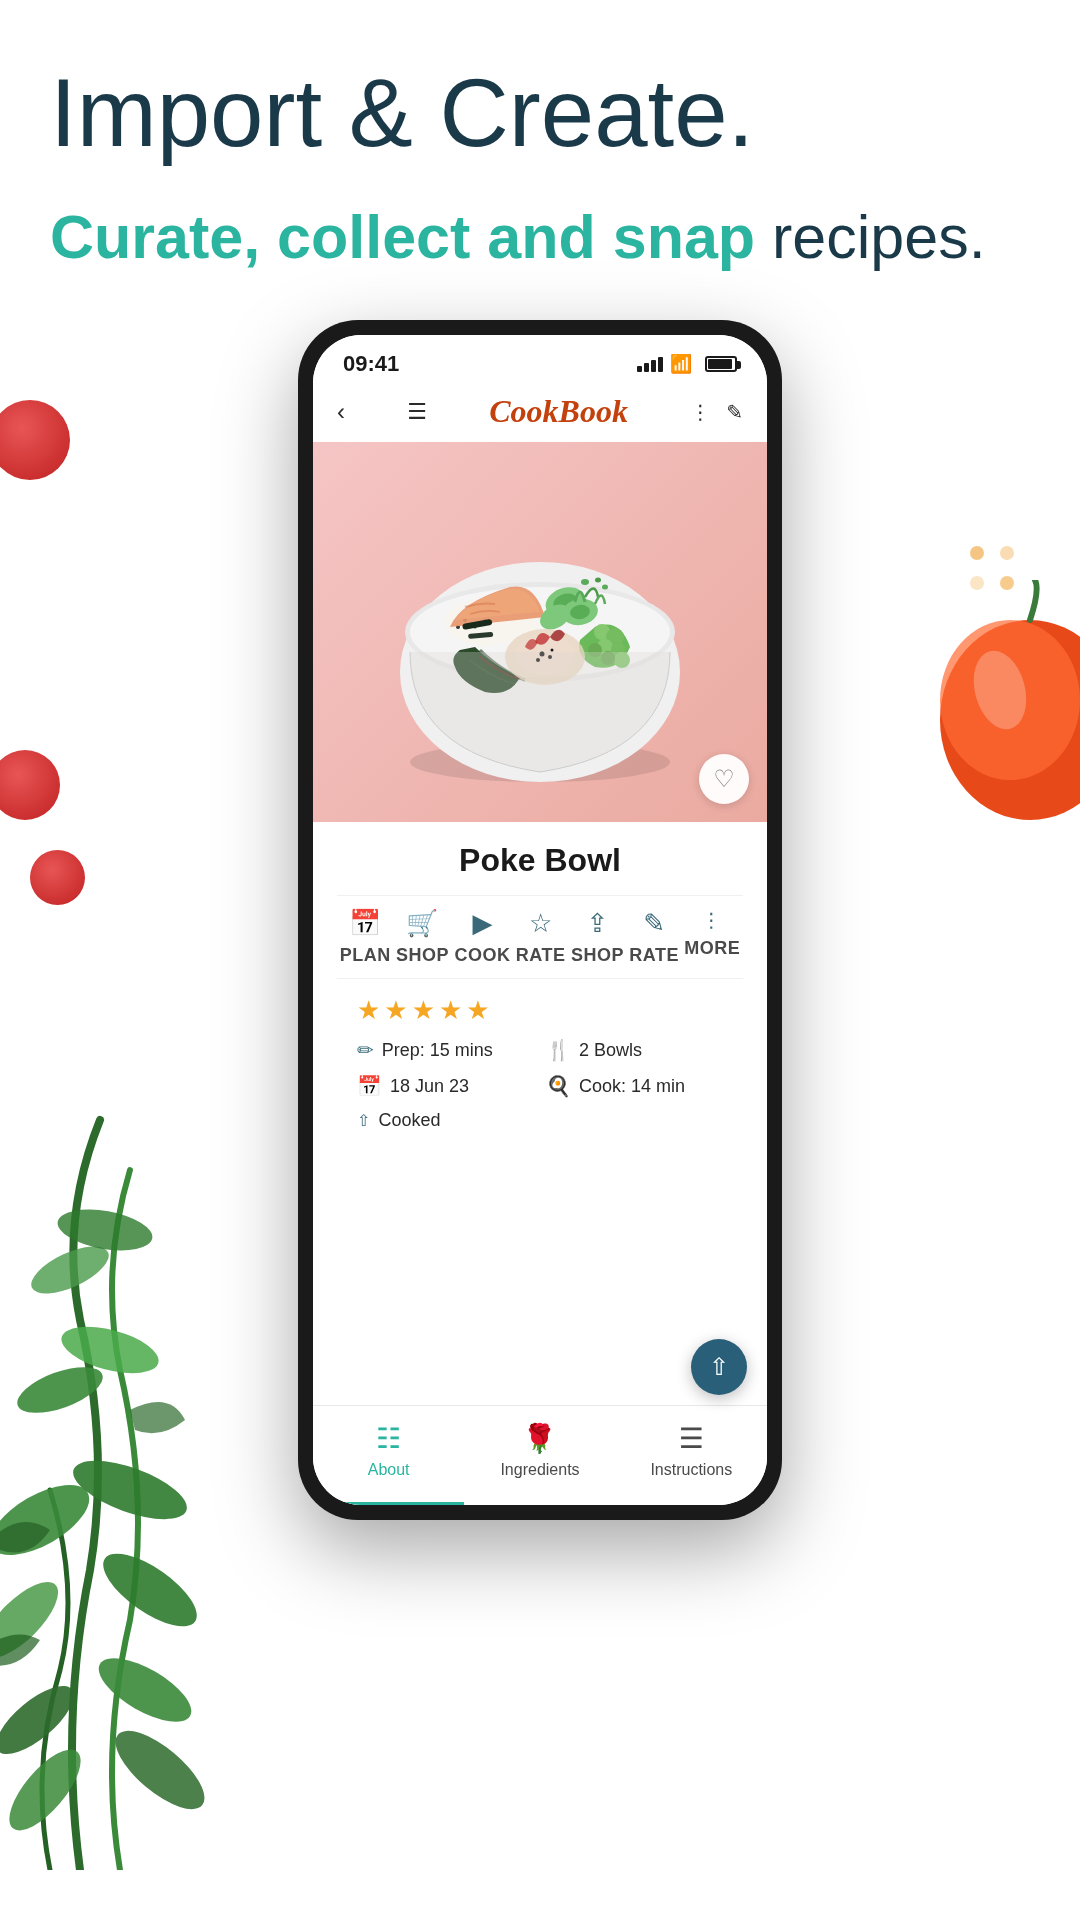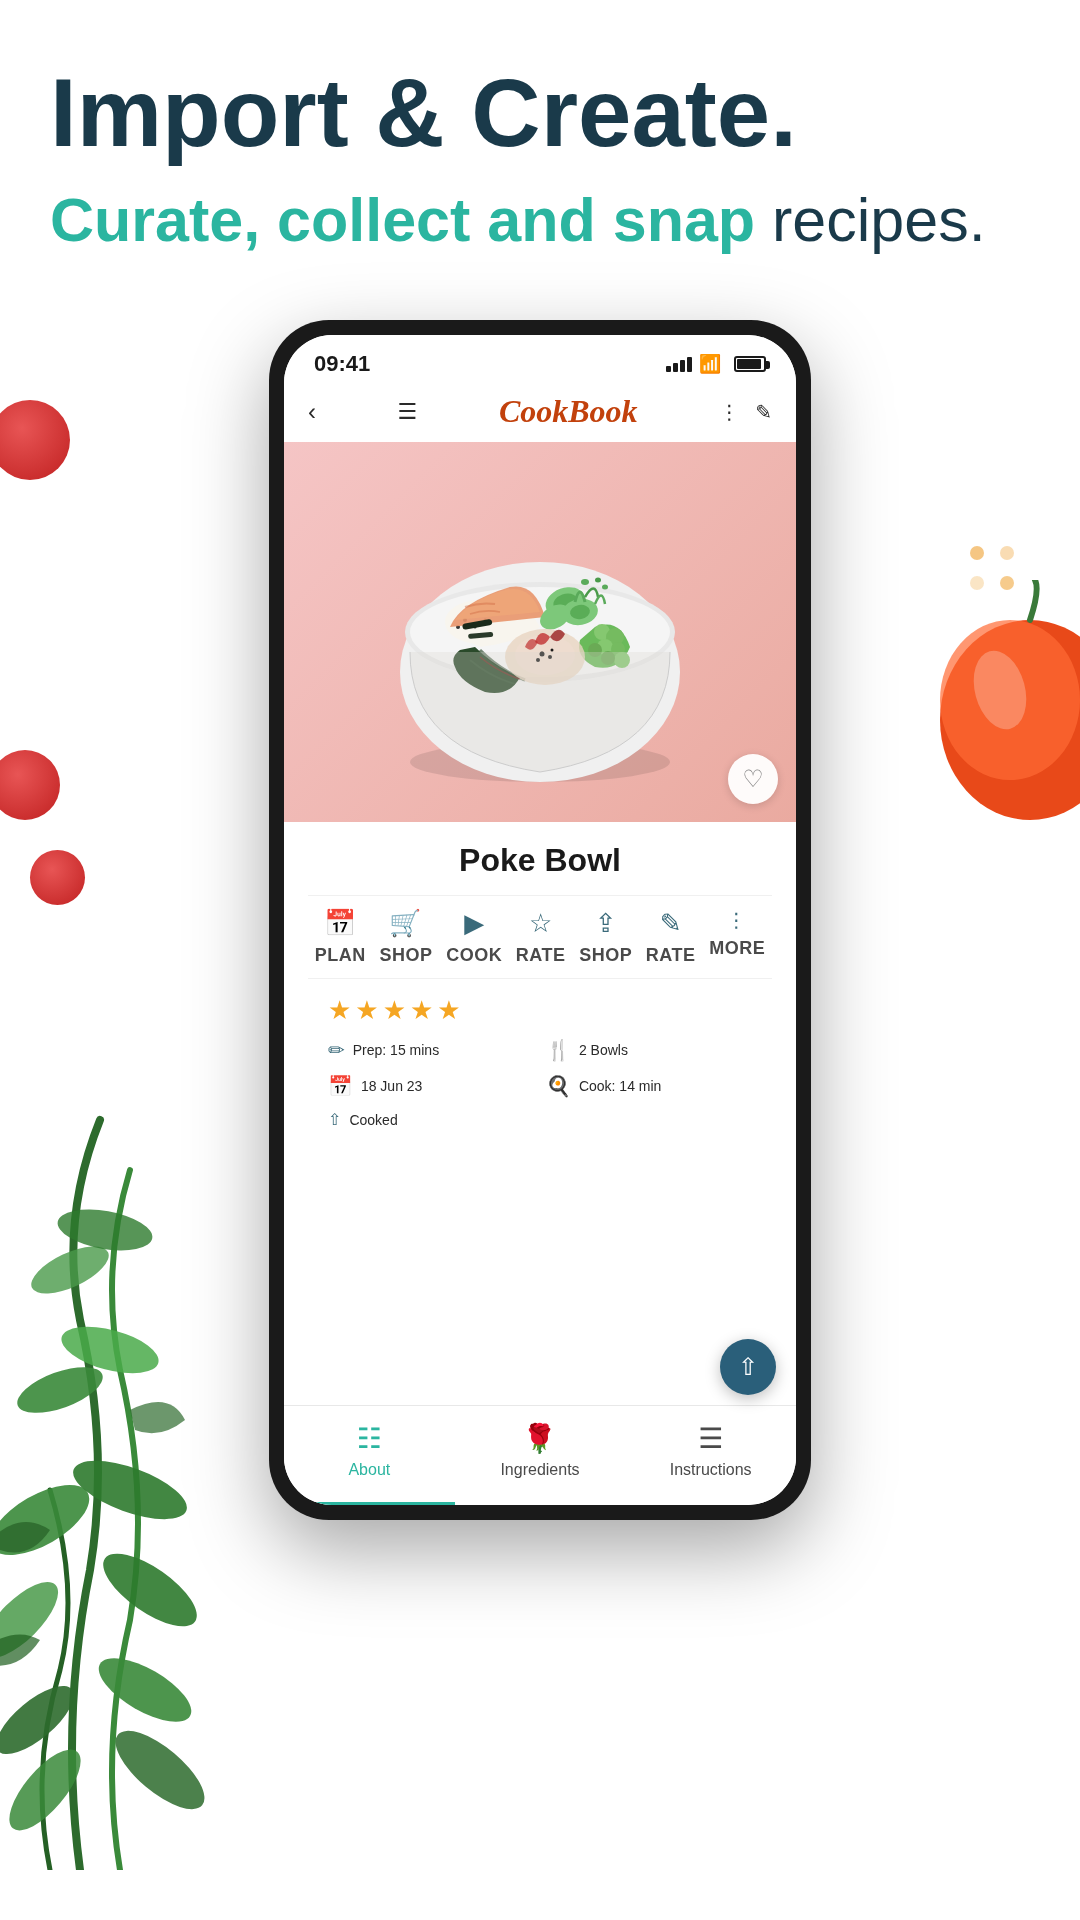--- a/index.html
+++ b/index.html
@@ -15,24 +15,24 @@
     }
 
     .header-section {
       padding: 60px 50px 30px 50px;
       position: relative;
       z-index: 2;
     }
 
     .main-title {
       font-size: 96px;
-      font-weight: 700;
+      font-weight: 400;
       color: #1a3a4a;
       line-height: 1.1;
-      margin-bottom: 12px;
+      margin-bottom: 29px;
     }
 
     .subtitle {
       font-size: 61px;
       line-height: 1.4;
       color: #1a3a4a;
     }
 
     .subtitle-highlight {
       color: #2bb5a0;
@@ -69,21 +69,21 @@
       background: radial-gradient(circle at 40% 35%, #e85555, #c02020);
       border-radius: 50%;
     }
 
     
     .phone-container {
       position: absolute;
       top: 320px;
       left: 50%;
       transform: translateX(-50%);
-      width: 542px;
+      width: 484px;
       height: 1200px;
       background: #1a1a1a;
       border-radius: 60px;
       padding: 15px;
       box-shadow: 0 30px 80px rgba(0,0,0,0.35);
       z-index: 10;
     }
 
     .phone-screen {
       width: 100%;
@@ -276,21 +276,21 @@
       align-items: center;
       gap: 8px;
     }
 
     .stat-icon {
       font-size: 20px;
       color: #3a6a7a;
     }
 
     .stat-text {
-      font-size: 14px;
+      font-size: 18px;
       color: #2a2a2a;
     }
 
     .stars-row {
       display: flex;
       gap: 4px;
       grid-column: 1 / -1;
     }
 
     .star {

